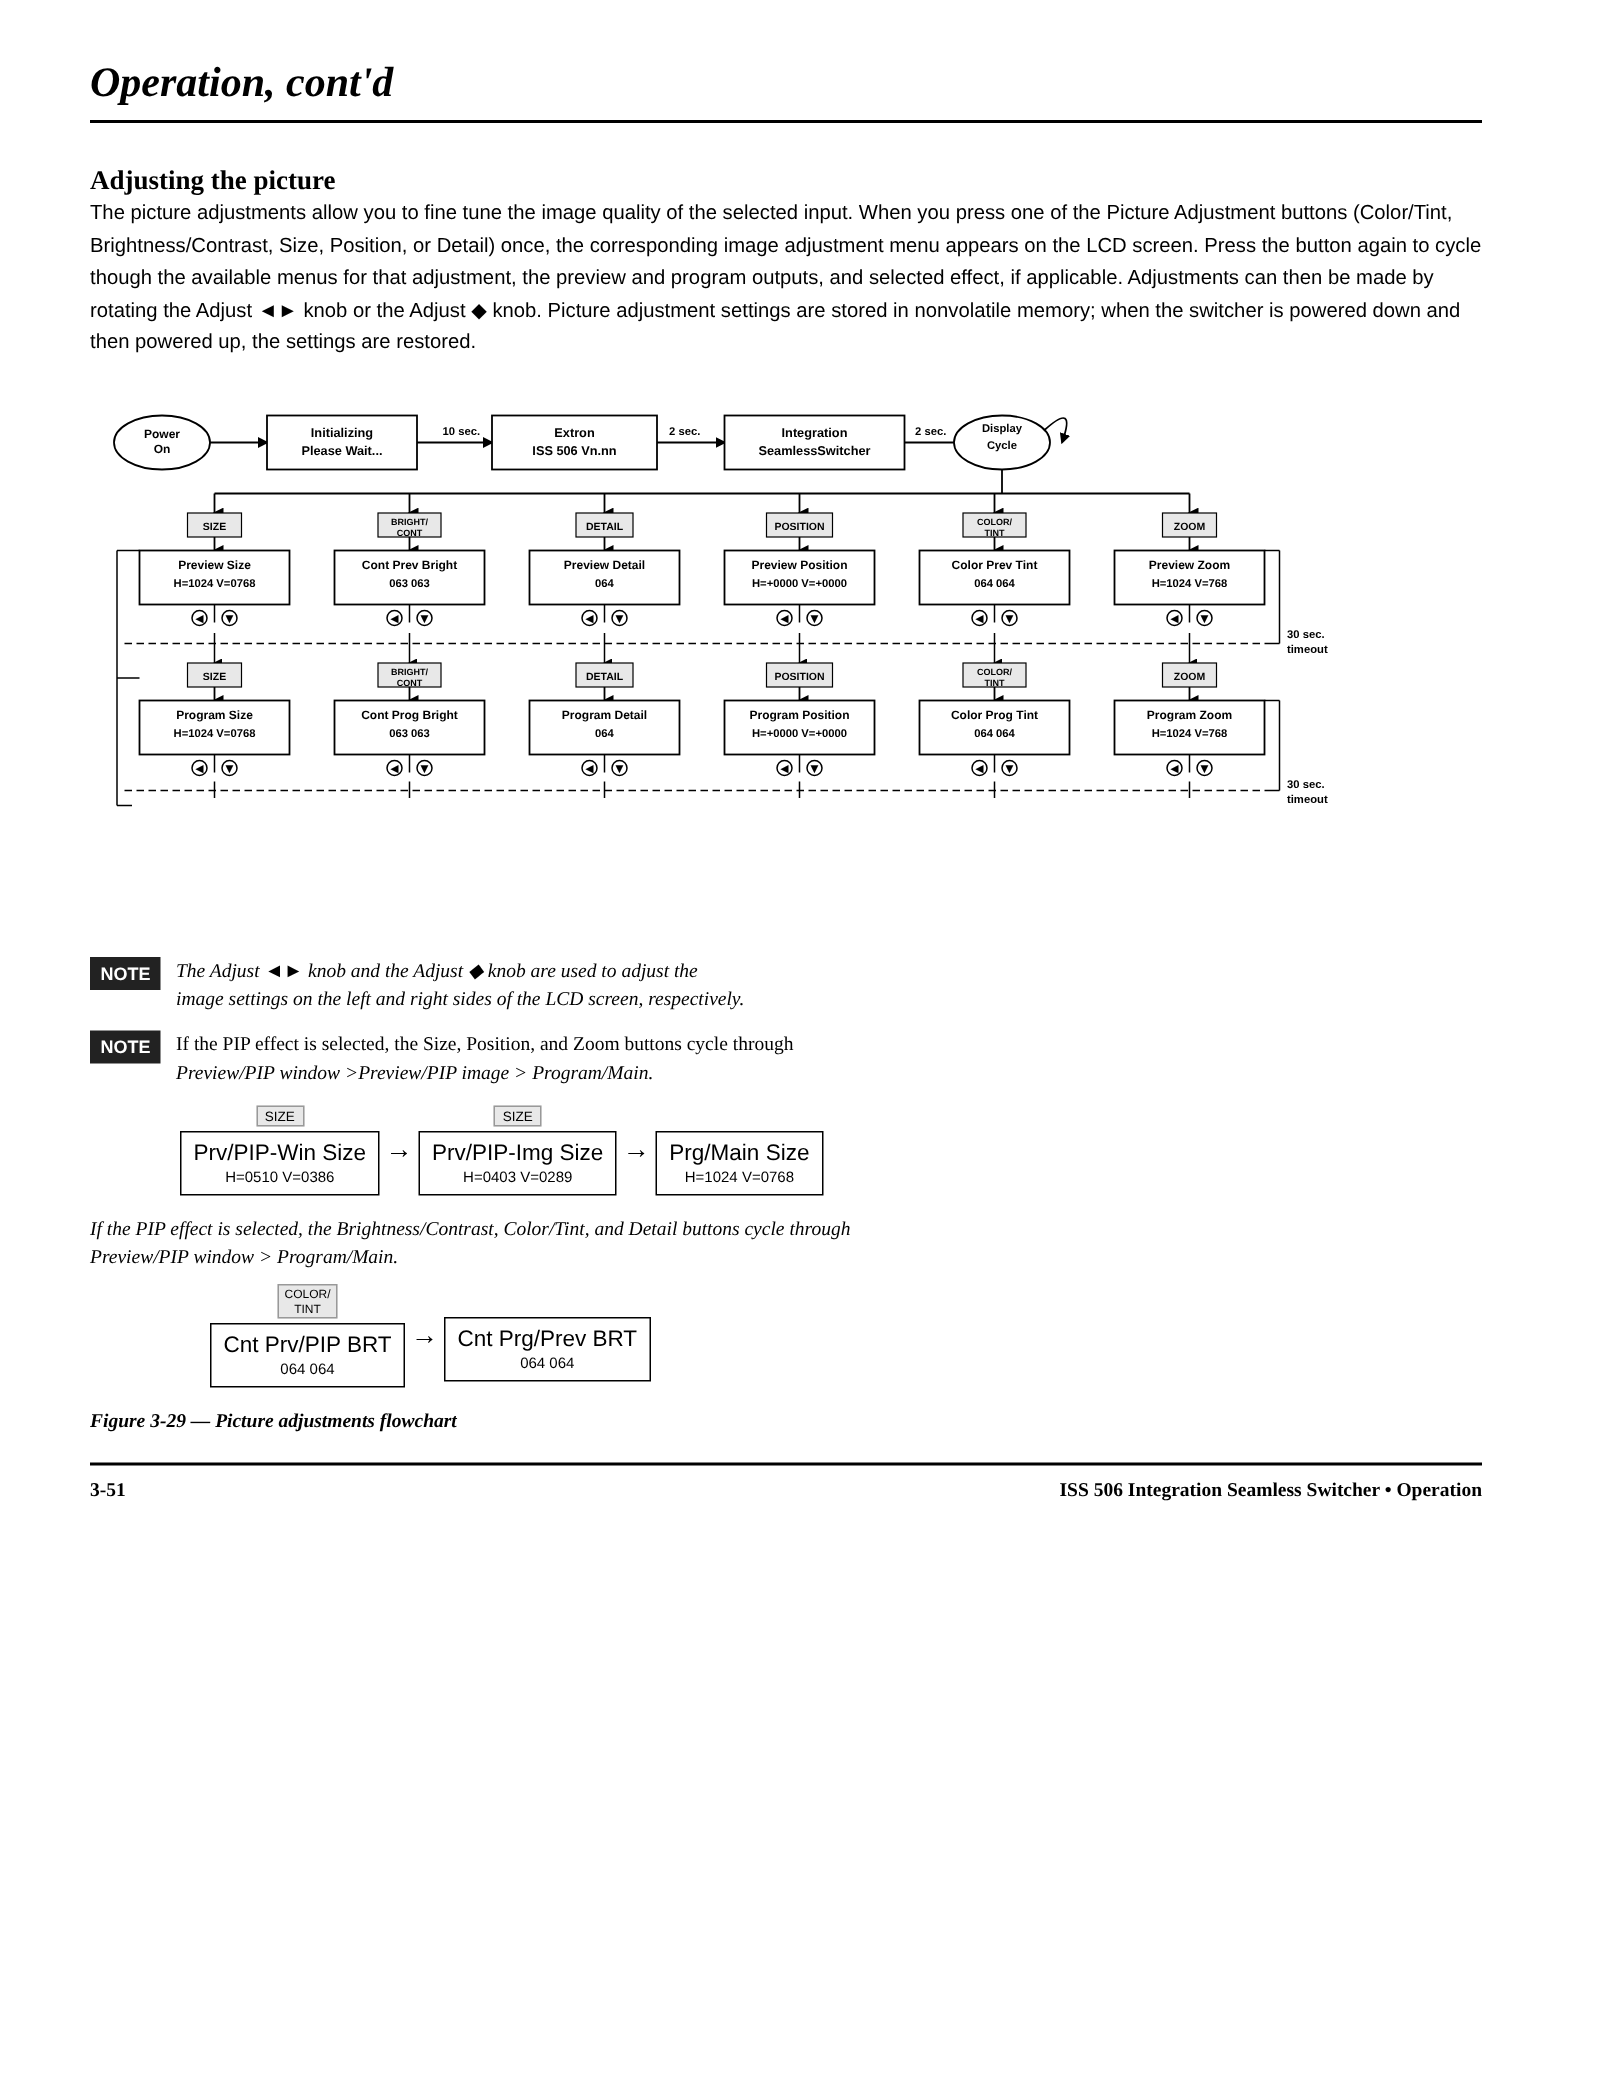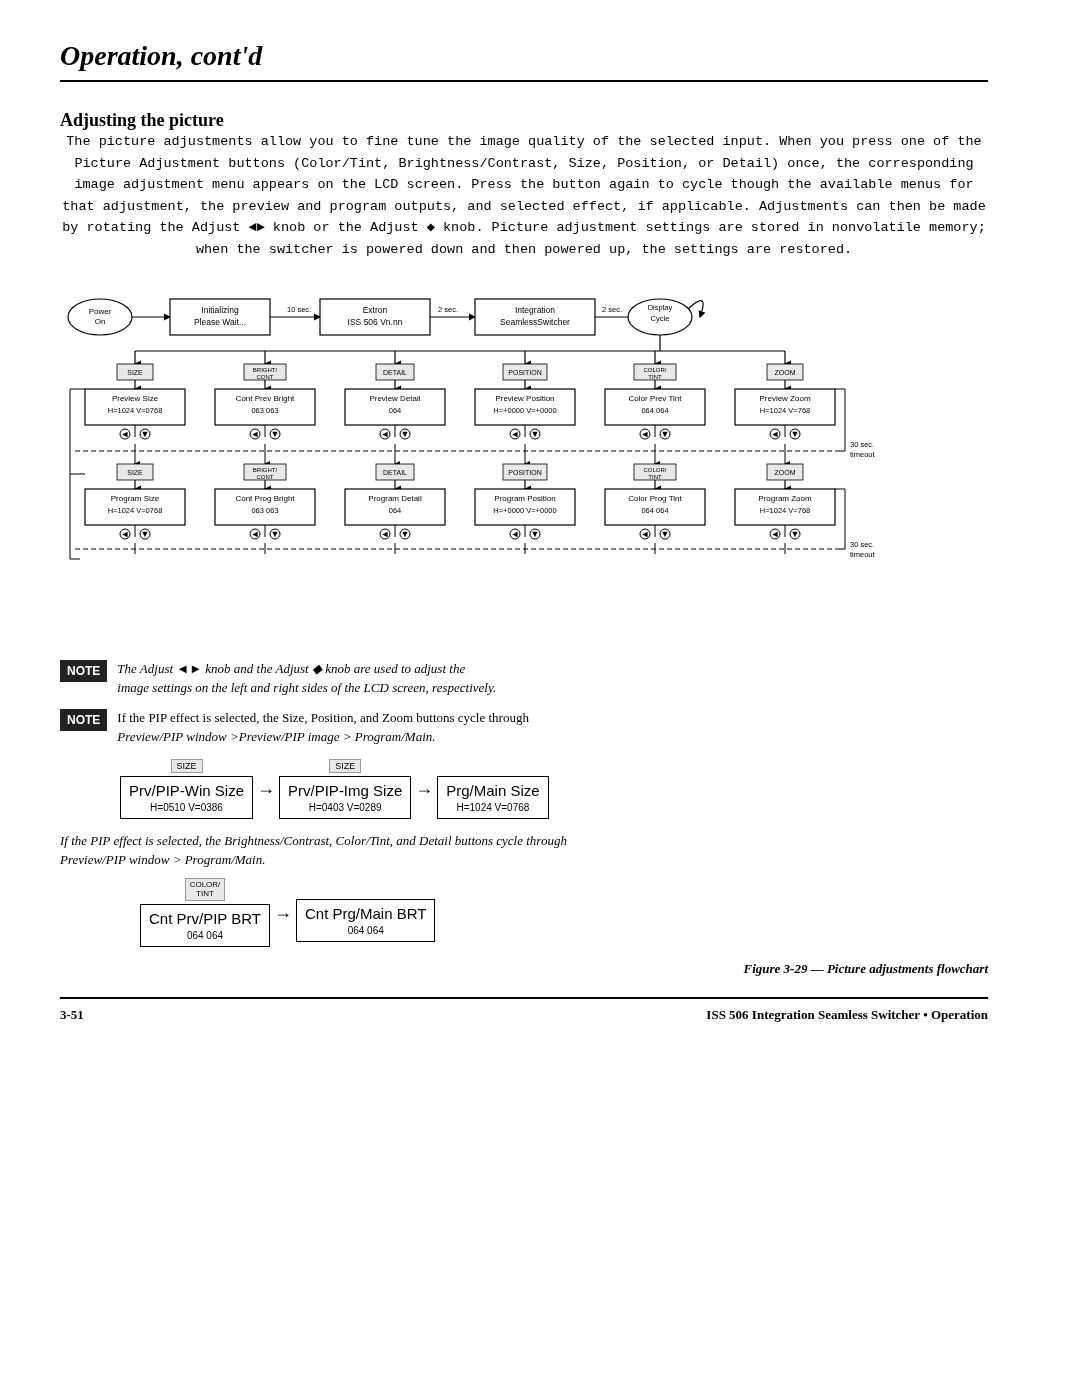--- a/index.html
+++ b/index.html
@@ -31,29 +31,29 @@
     .section-title {
       font-size: 18px;
       font-weight: bold;
       margin-bottom: 0;
       font-family: 'Times New Roman', Times, serif;
     }
     .body-text {
       font-size: 13.5px;
       line-height: 1.6;
       margin-bottom: 18px;
-      font-family: Liberation Mono, monospace;
-      text-align: center;
+      font-family: Liberation Sans, sans-serif;
     }
     
     .flowchart-container {
       width: 100%;
       margin: 18px auto 10px auto;
       display: flex;
-      justify-content: flex-start;
+      justify-content: flex-end;
+      font-weight: bold;
     }
     .flowchart-svg {
       width: 920px;
       height: 370px;
     }
     
     .note-block {
       display: flex;
       align-items: flex-start;
       margin: 10px 0 10px 0;
@@ -126,21 +126,21 @@
       font-family: 'Times New Roman', Times, serif;
     }
     .pip2-flowchart {
       display: flex;
       align-items: center;
       justify-content: flex-start;
       margin: 8px 0 8px 80px;
       gap: 0;
     }
     .figure-caption {
-      text-align: right;
+      text-align: left;
       font-size: 13px;
       font-style: italic;
       font-weight: bold;
       margin: 14px 0 20px 0;
       font-family: 'Times New Roman', Times, serif;
     }
     .footer-bar {
       border-top: 2px solid #000;
       padding-top: 8px;
       margin-top: 20px;
@@ -514,21 +514,21 @@
       <div class="lcd-box">
         <div class="lcd-title">Cnt  Prv/PIP  BRT</div>
         <div class="lcd-vals">064         064</div>
       </div>
     </div>
     <div class="pip-arrow">→</div>
 
     <div class="pip-box-wrap">
       <div style="font-size:9px;background:#e8e8e8;border:1px solid #999;padding:1px 5px;margin-bottom:3px;font-family:Arial;visibility:hidden;">X</div>
       <div class="lcd-box">
-        <div class="lcd-title">Cnt  Prg/Main  BRT</div>
+        <div class="lcd-title">Cnt  Prg/Prev  BRT</div>
         <div class="lcd-vals">064                064</div>
       </div>
     </div>
   </div>
 
   <div class="figure-caption">Figure 3-29 — Picture adjustments flowchart</div>
 
   <div class="footer-bar">
     <span class="footer-left">3-51</span>
     <span class="footer-right">ISS 506 Integration Seamless Switcher • Operation</span>

